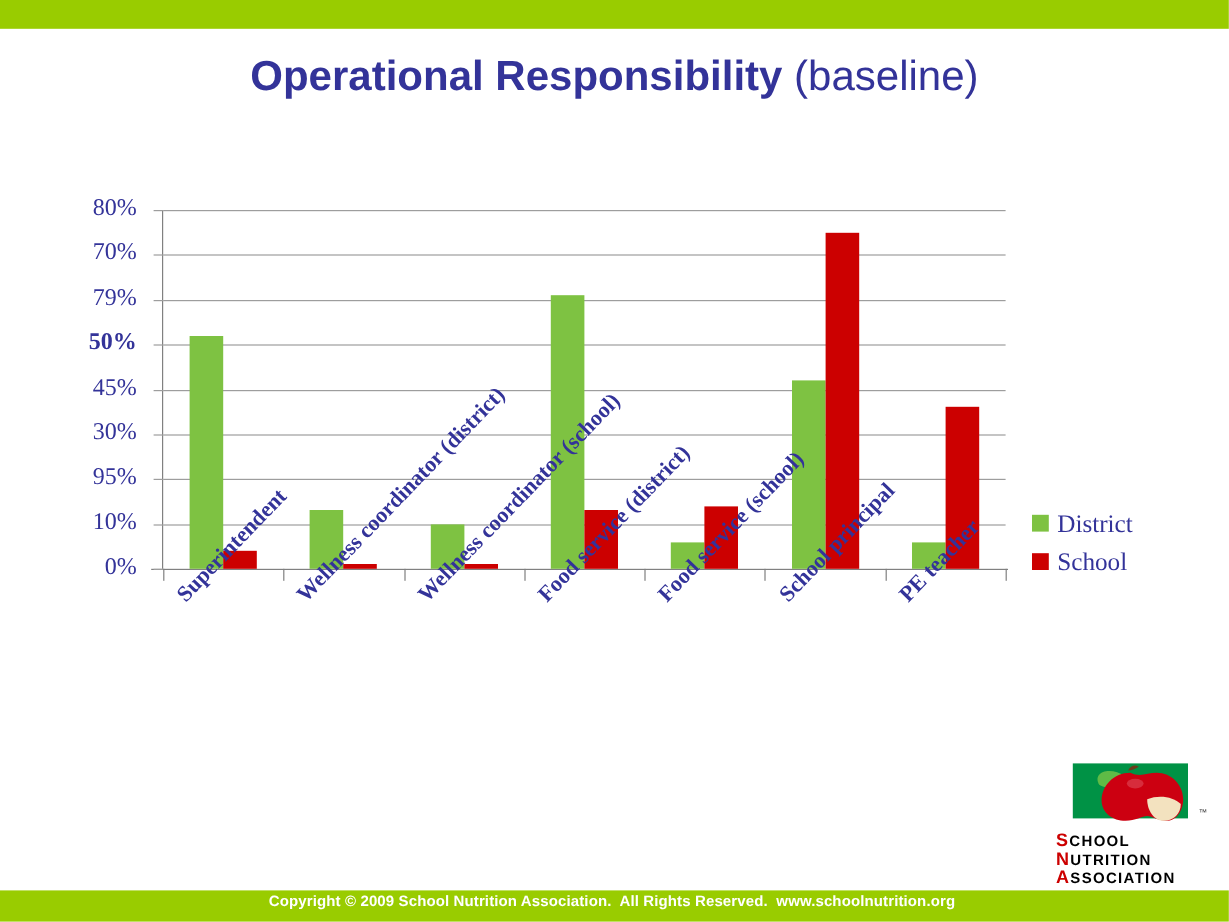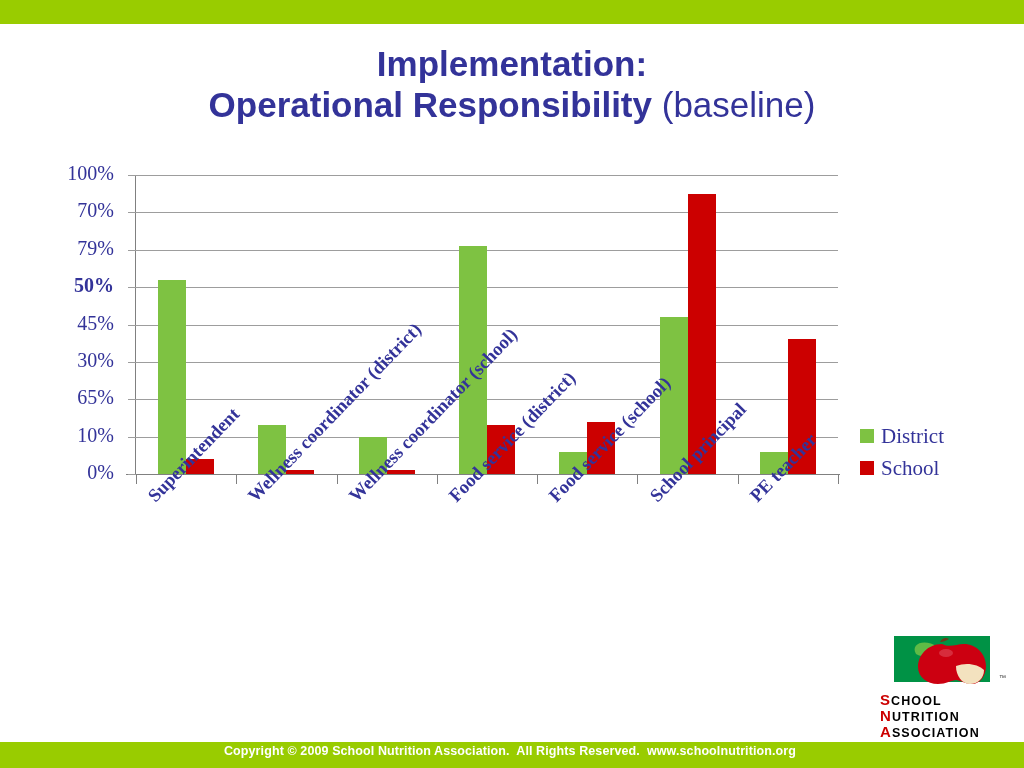--- a/index.html
+++ b/index.html
@@ -196,21 +196,20 @@
   }
 </style>
 </head>
 <body>
 
 <div id="top-band"></div>
 <div id="bottom-band"></div>
 <div id="footer-text">Copyright © 2009 School Nutrition Association.  All Rights Reserved.  www.schoolnutrition.org</div>
 
 <div id="title-block">
-  <div class="title-line">Implementation:</div>
   <div class="title-line"><span>Operational Responsibility</span><span class="title-sub"> (baseline)</span></div>
 </div>
 
 <div id="chart">
   <div id="plot">
     <div class="axis-vert"></div>
     <div class="axis-base"></div>
   <div class="y-tick-out" style="top: 299px;"></div>
       <div class="gridline" style="top: 261.625px;"></div>
       <div class="y-tick-out" style="top: 261.625px;"></div>
@@ -256,27 +255,27 @@
         <span class="legend-swatch district" style="background: rgb(126, 194, 66);"></span>
         <span class="legend-label">District</span>
       </div>
       <div class="legend-row">
         <span class="legend-swatch school" style="background: rgb(204, 0, 0);"></span>
         <span class="legend-label">School</span>
       </div>
     </div>
 <div class="ylabel" style="left: 14px; width: 100px; top: 461px; right: auto;">0%</div>
     <div class="ylabel" style="left: 14px; width: 100px; top: 423.625px; right: auto;">10%</div>
-    <div class="ylabel" style="left: 14px; width: 100px; top: 386.25px; right: auto;">65%</div>
+    <div class="ylabel" style="left: 14px; width: 100px; top: 386.25px; right: auto;">95%</div>
     <div class="ylabel" style="left: 14px; width: 100px; top: 348.875px; right: auto;">30%</div>
     <div class="ylabel" style="left: 14px; width: 100px; top: 311.5px; right: auto;">45%</div>
     <div class="ylabel" style="left: 14px; width: 100px; top: 274.125px; right: auto; font-weight: bold;">50%</div>
     <div class="ylabel" style="left: 14px; width: 100px; top: 236.75px; right: auto;">79%</div>
     <div class="ylabel" style="left: 14px; width: 100px; top: 199.375px; right: auto;">70%</div>
-    <div class="ylabel" style="left: 14px; width: 100px; top: 162px; right: auto;">100%</div>
+    <div class="ylabel" style="left: 14px; width: 100px; top: 162px; right: auto;">80%</div>
     <div class="xlabel" style="left: 144.143px; top: 492px;">Superintendent</div>
     <div class="xlabel" style="left: 244.429px; top: 492px;">Wellness coordinator (district)</div>
     <div class="xlabel" style="left: 344.714px; top: 492px;">Wellness coordinator (school)</div>
     <div class="xlabel" style="left: 445px; top: 492px;">Food service (district)</div>
     <div class="xlabel" style="left: 545.286px; top: 492px;">Food service (school)</div>
     <div class="xlabel" style="left: 645.571px; top: 492px;">School principal</div>
     <div class="xlabel" style="left: 745.857px; top: 492px;">PE teacher</div>
   </div>
 
 <div id="logo">

